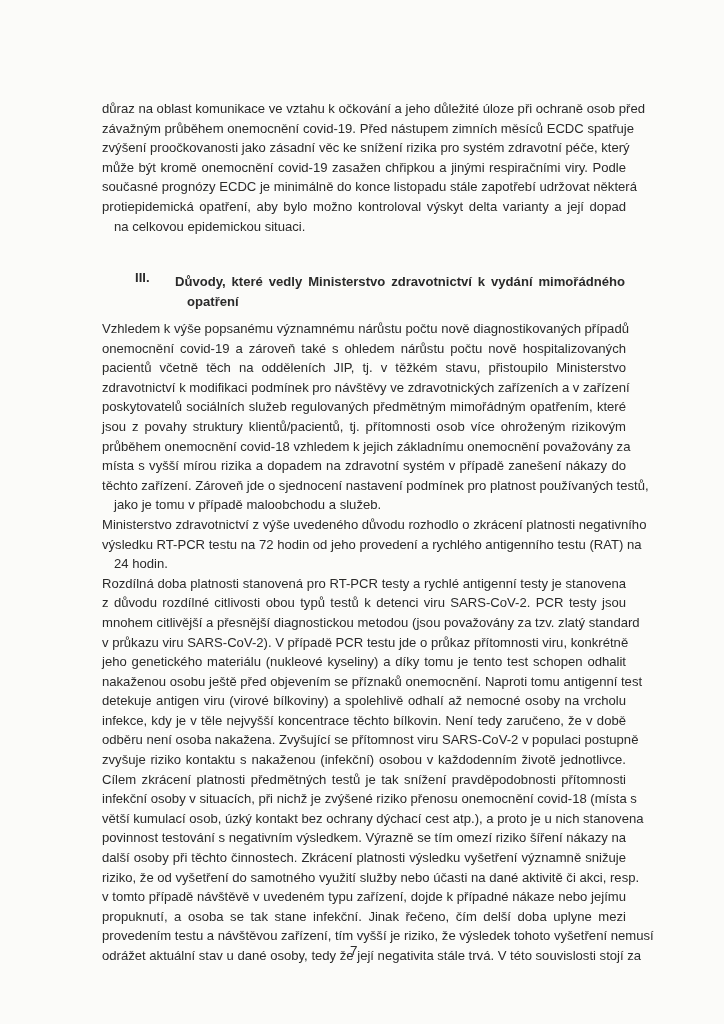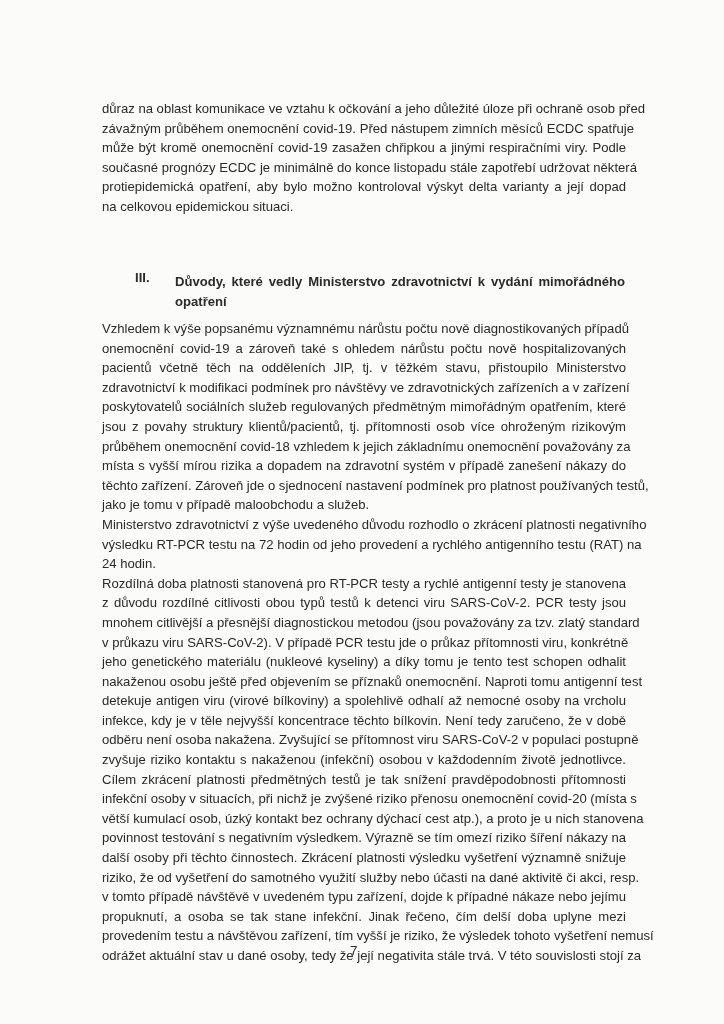--- a/index.html
+++ b/index.html
@@ -15,39 +15,40 @@
   }
   .block {
     position: absolute; left: 102px; width: 524px;
     font-size: 13.1px; line-height: 19.6px;
   }
   .line {
     display: block; white-space: nowrap;
     text-align: justify; text-align-last: justify;
     height: 19.6px;
   }
-  .line.last { text-align-last: left; }
+  .line.last { text-align-last: left; margin-left: 12px; }
   .heading {
     position: absolute; left: 135px; top: 268px; width: 500px;
     font-weight: bold; font-size: 13.1px; line-height: 20px;
   }
   .heading .num { position: absolute; left: 0; top: 0; }
   .heading .title { position: absolute; left: 40px; top: 4px; width: 450px; }
   .pagenum {
     position: absolute; left: 350px; top: 943px; font-size: 13.5px;
   }
 </style>
 </head>
 <body>
 
 <div class="page">
 
   <div class="block" style="top:99px;">
     <span class="line">důraz na oblast komunikace ve vztahu k očkování a jeho důležité úloze při ochraně osob před</span>
     <span class="line">závažným průběhem onemocnění covid-19. Před nástupem zimních měsíců ECDC spatřuje</span>
+    <span class="line">zvýšení proočkovanosti jako zásadní věc ke snížení rizika pro systém zdravotní péče, který</span>
     <span class="line">může být kromě onemocnění covid-19 zasažen chřipkou a jinými respiračními viry. Podle</span>
     <span class="line">současné prognózy ECDC je minimálně do konce listopadu stále zapotřebí udržovat některá</span>
     <span class="line">protiepidemická opatření, aby bylo možno kontroloval výskyt delta varianty a její dopad</span>
     <span class="line last">na celkovou epidemickou situaci.</span>
   </div>
 
   <div class="heading">
     <span class="num">III.</span>
     <div class="title">
       <span class="line" style="height:20px;">Důvody, které vedly Ministerstvo zdravotnictví k vydání mimořádného</span>
@@ -73,21 +74,21 @@
     <span class="line">z důvodu rozdílné citlivosti obou typů testů k detenci viru SARS-CoV-2. PCR testy jsou</span>
     <span class="line">mnohem citlivější a přesnější diagnostickou metodou (jsou považovány za tzv. zlatý standard</span>
     <span class="line">v průkazu viru SARS-CoV-2). V případě PCR testu jde o průkaz přítomnosti viru, konkrétně</span>
     <span class="line">jeho genetického materiálu (nukleové kyseliny) a díky tomu je tento test schopen odhalit</span>
     <span class="line">nakaženou osobu ještě před objevením se příznaků onemocnění. Naproti tomu antigenní test</span>
     <span class="line">detekuje antigen viru (virové bílkoviny) a spolehlivě odhalí až nemocné osoby na vrcholu</span>
     <span class="line">infekce, kdy je v těle nejvyšší koncentrace těchto bílkovin. Není tedy zaručeno, že v době</span>
     <span class="line">odběru není osoba nakažena. Zvyšující se přítomnost viru SARS-CoV-2 v populaci postupně</span>
     <span class="line">zvyšuje riziko kontaktu s nakaženou (infekční) osobou v každodenním životě jednotlivce.</span>
     <span class="line">Cílem zkrácení platnosti předmětných testů je tak snížení pravděpodobnosti přítomnosti</span>
-    <span class="line">infekční osoby v situacích, při nichž je zvýšené riziko přenosu onemocnění covid-20 (místa s</span>
+    <span class="line">infekční osoby v situacích, při nichž je zvýšené riziko přenosu onemocnění covid-18 (místa s</span>
     <span class="line">větší kumulací osob, úzký kontakt bez ochrany dýchací cest atp.), a proto je u nich stanovena</span>
     <span class="line">povinnost testování s negativním výsledkem. Výrazně se tím omezí riziko šíření nákazy na</span>
     <span class="line">další osoby při těchto činnostech. Zkrácení platnosti výsledku vyšetření významně snižuje</span>
     <span class="line">riziko, že od vyšetření do samotného využití služby nebo účasti na dané aktivitě či akci, resp.</span>
     <span class="line">v tomto případě návštěvě v uvedeném typu zařízení, dojde k případné nákaze nebo jejímu</span>
     <span class="line">propuknutí, a osoba se tak stane infekční. Jinak řečeno, čím delší doba uplyne mezi</span>
     <span class="line">provedením testu a návštěvou zařízení, tím vyšší je riziko, že výsledek tohoto vyšetření nemusí</span>
     <span class="line">odrážet aktuální stav u dané osoby, tedy že její negativita stále trvá. V této souvislosti stojí za</span>
   </div>
 

